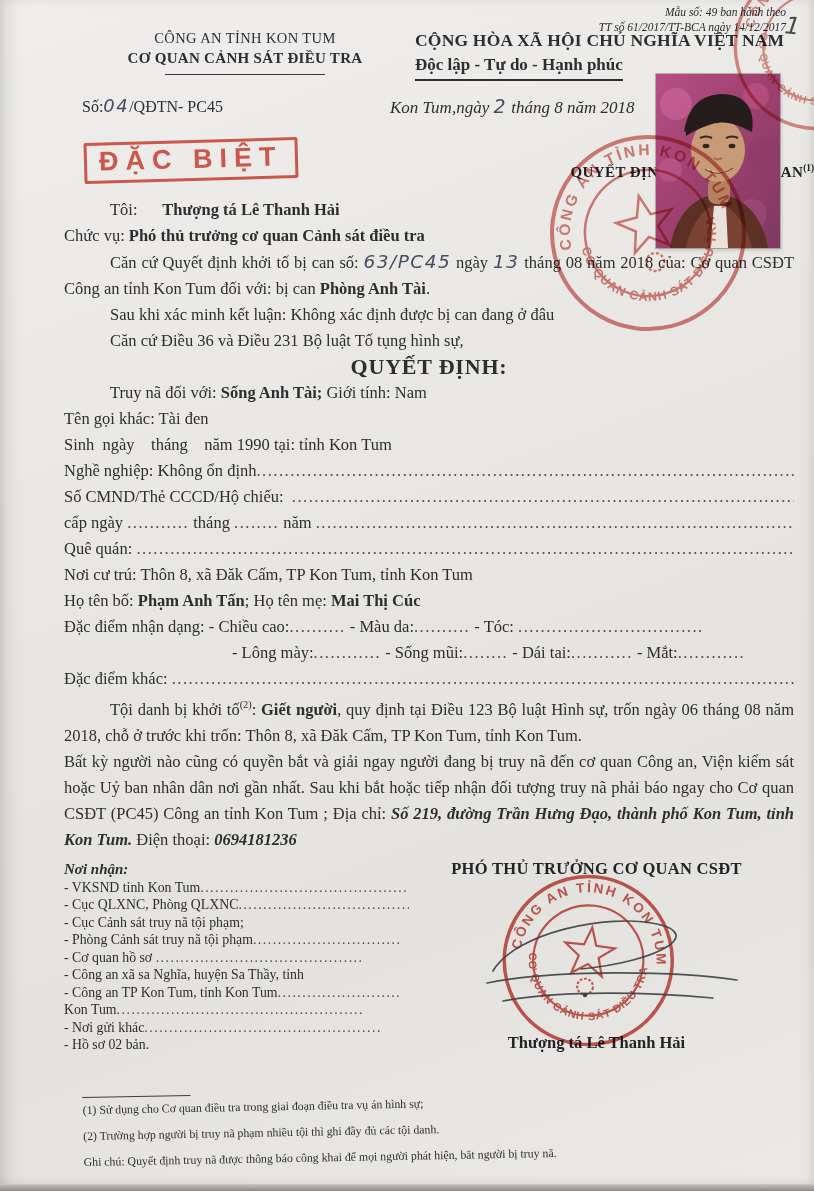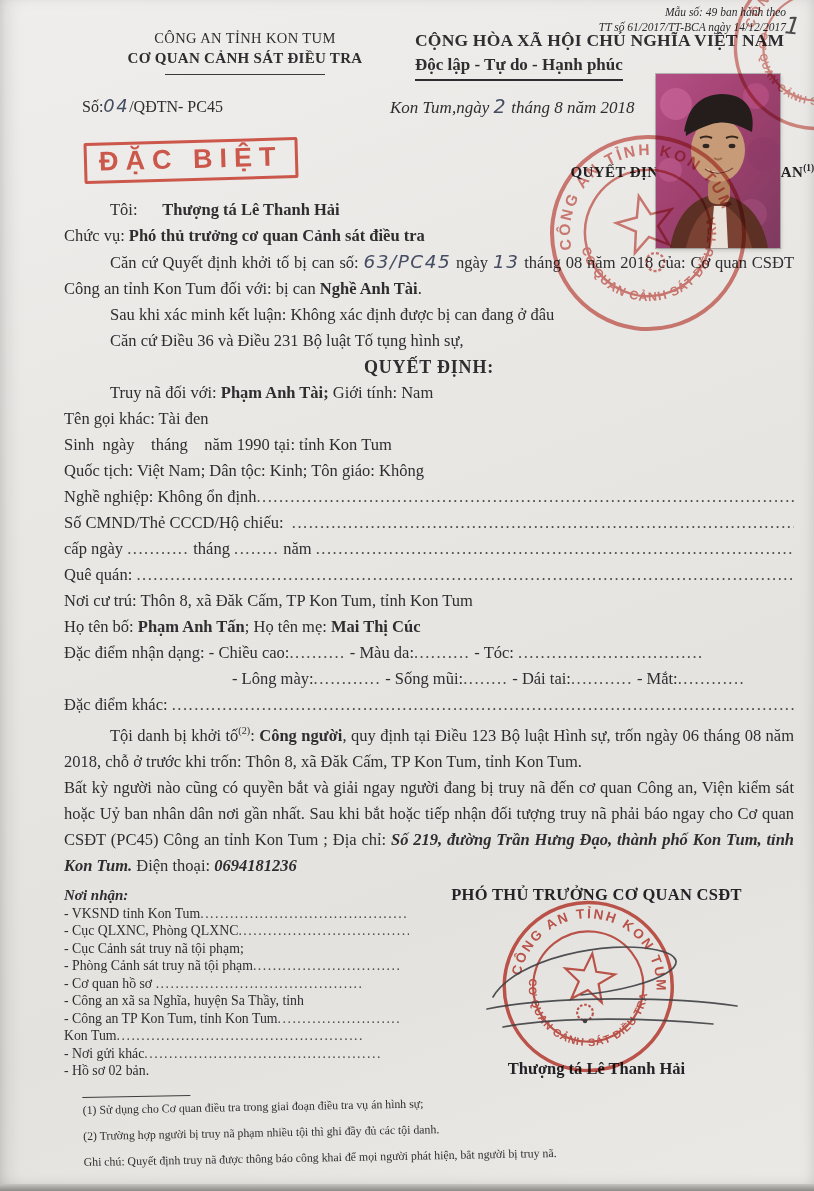--- a/index.html
+++ b/index.html
@@ -29,21 +29,21 @@
   .title-row{margin-top:42px;text-align:right;font-weight:bold;font-size:15px;letter-spacing:.4px;color:#232226;}
   .sup{vertical-align:super;font-size:.62em;letter-spacing:0;}
   
   .doc-body{margin-top:16px;padding:0 20px 0 64px;font-size:16.5px;}
   .line{line-height:26px;min-height:26px;white-space:pre-wrap;}
   .ind{text-indent:46px;}
   .ind2{padding-left:168px;}
   .just{text-align:justify;white-space:normal;}
   .nw{white-space:pre;overflow:hidden;}
   .center{text-align:center;text-indent:0;}
-  .head{font-size:18px;letter-spacing:.8px;text-align:center;}
+  .head{font-size:22px;letter-spacing:.8px;text-align:center;}
   .b{font-weight:bold;}
   .bi{font-weight:bold;font-style:italic;}
   .hw{font-family:"DejaVu Sans",sans-serif;font-style:italic;color:#454d63;
     font-size:1.12em;letter-spacing:1.5px;}
   .dots{color:#4c4c4e;letter-spacing:1.5px;}
   
   .footer-cols{display:flex;padding:6px 30px 0 64px;}
   .recipients{width:345px;font-family:Liberation Serif, serif;}
   .rec-title{font-size:15px;font-weight:bold;font-style:italic;line-height:20px;}
   .rl{line-height:17.5px;min-height:17.5px;font-size:13.8px;white-space:pre;overflow:hidden;}
@@ -100,38 +100,37 @@
     <div class="dateline"><span>Kon Tum,ngày </span><span class="hw">2</span><span> tháng 8  năm 2018</span></div>
   </div>
 
   <div class="special-stamp">ĐẶC BIỆT</div>
 
   <div class="title-row"><span>QUYẾT ĐỊNH TRUY NÃ BỊ CAN</span><span class="sup">(1)</span></div>
 
   <div class="doc-body">
       <div class="line ind"><span>Tôi:      </span><span class="b">Thượng tá Lê Thanh Hải</span></div>
       <div class="line"><span>Chức vụ: </span><span class="b">Phó thủ trưởng cơ quan Cảnh sát điều tra</span></div>
-      <div class="line ind just"><span>Căn cứ Quyết định khởi tố bị can số: </span><span class="hw">63/PC45</span><span> ngày </span><span class="hw">13</span><span> tháng 08 năm 2018 của: Cơ quan CSĐT Công an tỉnh Kon Tum đối với: bị can </span><span class="b">Nghề Anh Tài</span><span>.</span></div>
+      <div class="line ind just"><span>Căn cứ Quyết định khởi tố bị can số: </span><span class="hw">63/PC45</span><span> ngày </span><span class="hw">13</span><span> tháng 08 năm 2018 của: Cơ quan CSĐT Công an tỉnh Kon Tum đối với: bị can </span><span class="b">Phòng Anh Tài</span><span>.</span></div>
       <div class="line ind"><span>Sau khi xác minh kết luận: Không xác định được bị can đang ở đâu</span></div>
       <div class="line ind"><span>Căn cứ Điều 36 và Điều 231 Bộ luật Tố tụng hình sự,</span></div>
       <div class="line center head"><span class="b">QUYẾT ĐỊNH:</span></div>
-      <div class="line ind"><span>Truy nã đối với: </span><span class="b">Phạm Anh Tài;</span><span> Giới tính: Nam</span></div>
+      <div class="line ind"><span>Truy nã đối với: </span><span class="b">Sống Anh Tài;</span><span> Giới tính: Nam</span></div>
       <div class="line"><span>Tên gọi khác: Tài đen</span></div>
       <div class="line"><span>Sinh  ngày    tháng    năm 1990 tại: tỉnh Kon Tum</span></div>
-      <div class="line"><span>Quốc tịch: Việt Nam; Dân tộc: Kinh; Tôn giáo: Không</span></div>
       <div class="line nw"><span>Nghề nghiệp: Không ổn định</span><span class="dots">.......................................................................................................</span></div>
       <div class="line nw"><span>Số CMND/Thẻ CCCD/Hộ chiếu:  </span><span class="dots">....................................................................................................................</span></div>
       <div class="line nw"><span>cấp ngày </span><span class="dots">...........</span><span> tháng </span><span class="dots">........</span><span> năm </span><span class="dots">.............................................................................................</span></div>
       <div class="line nw"><span>Quê quán: </span><span class="dots">..............................................................................................................................</span></div>
       <div class="line"><span>Nơi cư trú: Thôn 8, xã Đăk Cấm, TP Kon Tum, tỉnh Kon Tum</span></div>
       <div class="line"><span>Họ tên bố: </span><span class="b">Phạm Anh Tấn</span><span>; Họ tên mẹ: </span><span class="b">Mai Thị Cúc</span></div>
       <div class="line nw"><span>Đặc điểm nhận dạng: - Chiều cao:</span><span class="dots">..........</span><span> - Màu da:</span><span class="dots">..........</span><span> - Tóc: </span><span class="dots">.................................</span></div>
       <div class="line ind2 nw"><span>- Lông mày:</span><span class="dots">............</span><span> - Sống mũi:</span><span class="dots">........</span><span> - Dái tai:</span><span class="dots">...........</span><span> - Mắt:</span><span class="dots">............</span></div>
       <div class="line nw"><span>Đặc điểm khác: </span><span class="dots">............................................................................................................................</span></div>
-      <div class="line ind just"><span>Tội danh bị khởi tố</span><span class="sup">(2)</span><span>: </span><span class="b">Công người</span><span>, quy định tại Điều 123 Bộ luật Hình sự, trốn ngày 06 tháng 08 năm 2018, chỗ ở trước khi trốn: Thôn 8, xã Đăk Cấm, TP Kon Tum, tỉnh Kon Tum.</span></div>
+      <div class="line ind just"><span>Tội danh bị khởi tố</span><span class="sup">(2)</span><span>: </span><span class="b">Giết người</span><span>, quy định tại Điều 123 Bộ luật Hình sự, trốn ngày 06 tháng 08 năm 2018, chỗ ở trước khi trốn: Thôn 8, xã Đăk Cấm, TP Kon Tum, tỉnh Kon Tum.</span></div>
       <div class="line just"><span>Bất kỳ người nào cũng có quyền bắt và giải ngay người đang bị truy nã đến cơ quan Công an, Viện kiểm sát hoặc Uỷ ban nhân dân nơi gần nhất. Sau khi bắt hoặc tiếp nhận đối tượng truy nã phải báo ngay cho Cơ quan CSĐT (PC45) Công an tỉnh Kon Tum ; Địa chỉ: </span><span class="bi">Số 219, đường Trần Hưng Đạo, thành phố Kon Tum, tỉnh Kon Tum.</span><span> Điện thoại: </span><span class="bi">0694181236</span></div>
     </div>
 
   <div class="footer-cols">
     <div class="recipients">
       <div class="rec-title">Nơi nhận:</div>
       <div>
           <div class="line rl"><span>- VKSND tỉnh Kon Tum</span><span class="dots">.............................................</span></div>
           <div class="line rl"><span>- Cục QLXNC, Phòng QLXNC</span><span class="dots">......................................</span></div>
           <div class="line rl"><span>- Cục Cảnh sát truy nã tội phạm;</span></div>

